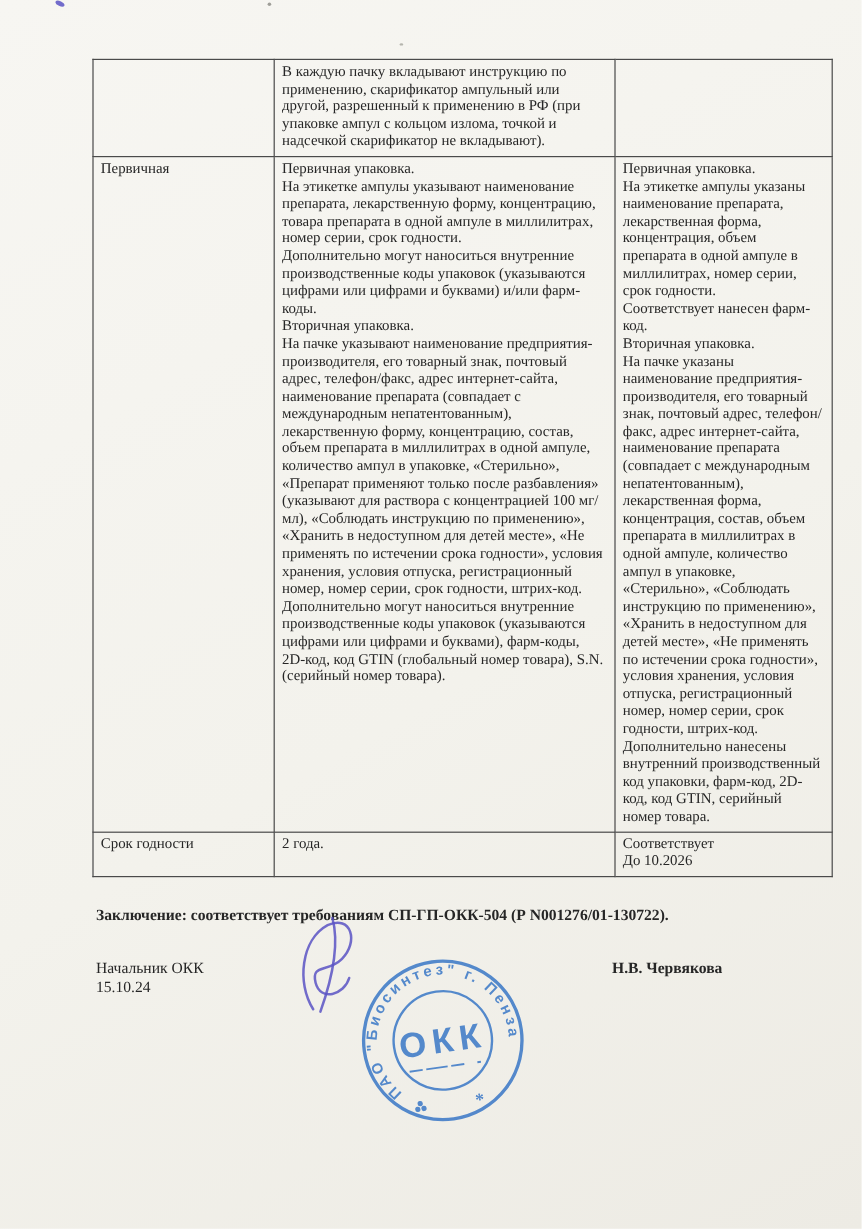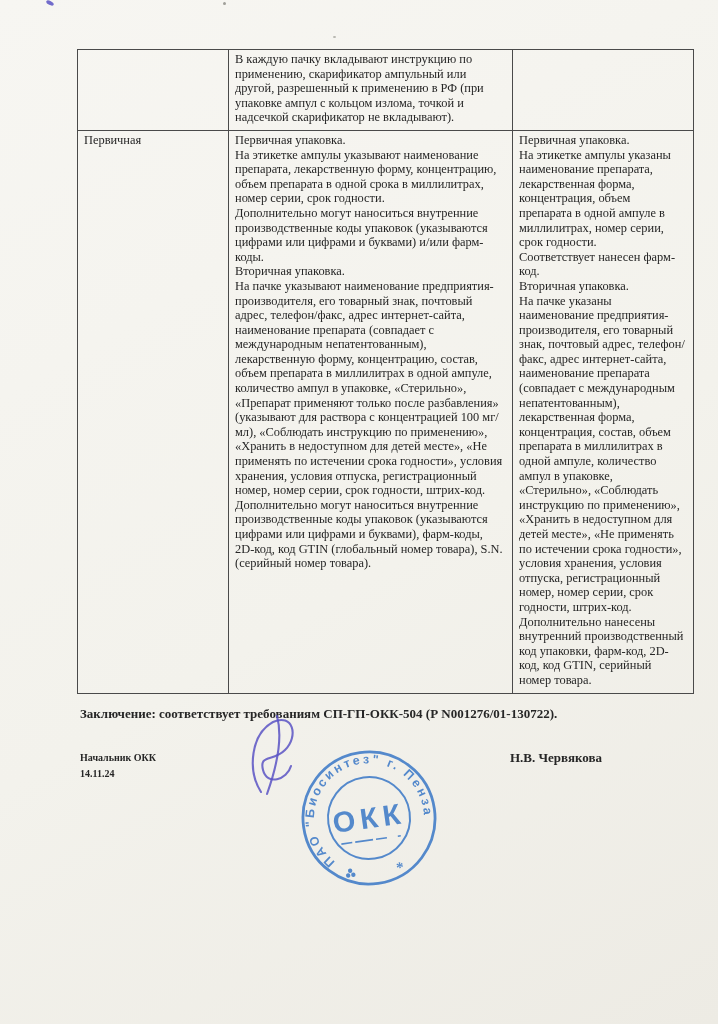--- a/index.html
+++ b/index.html
@@ -20,24 +20,24 @@
     padding:2px 7px 5px 6px;
     font-size:12.4px;line-height:14.6px;
   }
   .col-label{width:151px;}
   .col-mid{width:284px;}
   .col-right{width:181px;}
   .doc-table p{margin:0;}
   .b{font-weight:normal;}
   .row-intro td{height:72px;}
   .conclusion{
-    margin:12px 0 0 3px;font-weight:bold;font-size:13px;line-height:16px;
+    margin:24px 0 0 3px;font-weight:bold;font-size:13px;line-height:16px;
   }
   .footer{position:relative;width:616px;height:300px;}
-  .official{position:absolute;left:3px;top:28px;font-weight:bold;font-size:10px;line-height:16px;}
+  .official{position:absolute;left:3px;top:28px;font-weight:normal;font-size:13px;line-height:16px;}
   .approver{position:absolute;left:433px;top:28px;font-weight:bold;font-size:13px;}
   .stamp{filter:blur(.25px);opacity:.88;}
   .ring-outer{fill:none;stroke:var(--c-stamp_blue,#3f7bc8);stroke-width:2.8;}
   .ring-inner{fill:none;stroke:var(--c-stamp_blue,#3f7bc8);stroke-width:2;}
   .ring-text{
     font-family:"Liberation Sans",sans-serif;font-size:12.5px;font-weight:bold;
     letter-spacing:2.6px;fill:var(--c-stamp_blue,#3f7bc8);
   }
   .center-text{
     font-family:"Liberation Sans",sans-serif;font-size:29px;font-weight:600;
@@ -77,46 +77,58 @@
         </td>
         <td></td>
       </tr>
 
       <tr>
         <td>
           <p>Первичная</p>
         </td>
         <td>
           <p class="b">Первичная упаковка.</p>
-          <p>На этикетке ампулы указывают наименование препарата, лекарственную форму, концентрацию, объем препарата в одной срока в миллилитрах, номер серии, срок годности.</p>
+          <p>На этикетке ампулы указывают наименование препарата, лекарственную форму, концентрацию, товара препарата в одной ампуле в миллилитрах, номер серии, срок годности.</p>
           <p>Дополнительно могут наноситься внутренние производственные коды упаковок (указываются цифрами или цифрами и буквами) и/или фарм-коды.</p>
           <p class="b">Вторичная упаковка.</p>
           <p>На пачке указывают наименование предприятия-производителя, его товарный знак, почтовый адрес, телефон/факс, адрес интернет-сайта, наименование препарата (совпадает с международным непатентованным), лекарственную форму, концентрацию, состав, объем препарата в миллилитрах в одной ампуле, количество ампул в упаковке, «Стерильно», «Препарат применяют только после разбавления» (указывают для раствора с концентрацией 100 мг/мл), «Соблюдать инструкцию по применению», «Хранить в недоступном для детей месте», «Не применять по истечении срока годности», условия хранения, условия отпуска, регистрационный номер, номер серии, срок годности, штрих-код.</p>
           <p>Дополнительно могут наноситься внутренние производственные коды упаковок (указываются цифрами или цифрами и буквами), фарм-коды, 2D-код, код GTIN (глобальный номер товара), S.N. (серийный номер товара).</p>
         </td>
         <td>
           <p class="b">Первичная упаковка.</p>
           <p>На этикетке ампулы указаны наименование препарата, лекарственная форма, концентрация, объем препарата в одной ампуле в миллилитрах, номер серии, срок годности.</p>
           <p>Соответствует нанесен фарм-код.</p>
           <p class="b">Вторичная упаковка.</p>
           <p>На пачке указаны наименование предприятия-производителя, его товарный знак, почтовый адрес, телефон/факс, адрес интернет-сайта, наименование препарата (совпадает с международным непатентованным), лекарственная форма, концентрация, состав, объем препарата в миллилитрах в одной ампуле, количество ампул в упаковке, «Стерильно», «Соблюдать инструкцию по применению», «Хранить в недоступном для детей месте», «Не применять по истечении срока годности», условия хранения, условия отпуска, регистрационный номер, номер серии, срок годности, штрих-код.</p>
           <p>Дополнительно нанесены внутренний производственный код упаковки, фарм-код, 2D-код, код GTIN, серийный номер товара.</p>
         </td>
       </tr>
 
 
+      <tr>
+        <td>
+          <p>Срок годности</p>
+        </td>
+        <td>
+          <p>2 года.</p>
+        </td>
+        <td>
+          <p>Соответствует</p>
+          <p>До 10.2026</p>
+        </td>
+      </tr>
     </tbody>
       </table>
 
     <p class="conclusion">Заключение: соответствует требованиям  СП-ГП-ОКК-504 (Р N001276/01-130722).</p>
 
     <div class="footer">
       <div class="official">
         <div>Начальник ОКК</div>
-        <div>14.11.24</div>
+        <div>15.10.24</div>
       </div>
       <div class="approver">Н.В. Червякова</div>
 
       <svg class="signature" width="120" height="100" viewBox="0 0 120 100">
         <path d="M 18 84 C 4 62, 8 26, 30 14 C 50 5, 56 28, 42 42 C 30 54, 16 46, 20 62 C 24 78, 44 72, 48 58"></path>
         <path d="M 34 8 C 40 30, 34 58, 24 86"></path>
       </svg>
 
       <svg class="stamp" width="176" height="176" viewBox="-88 -88 176 176" style="position:absolute;left:204px;top:8px;">
         <g transform="rotate(-8)">

